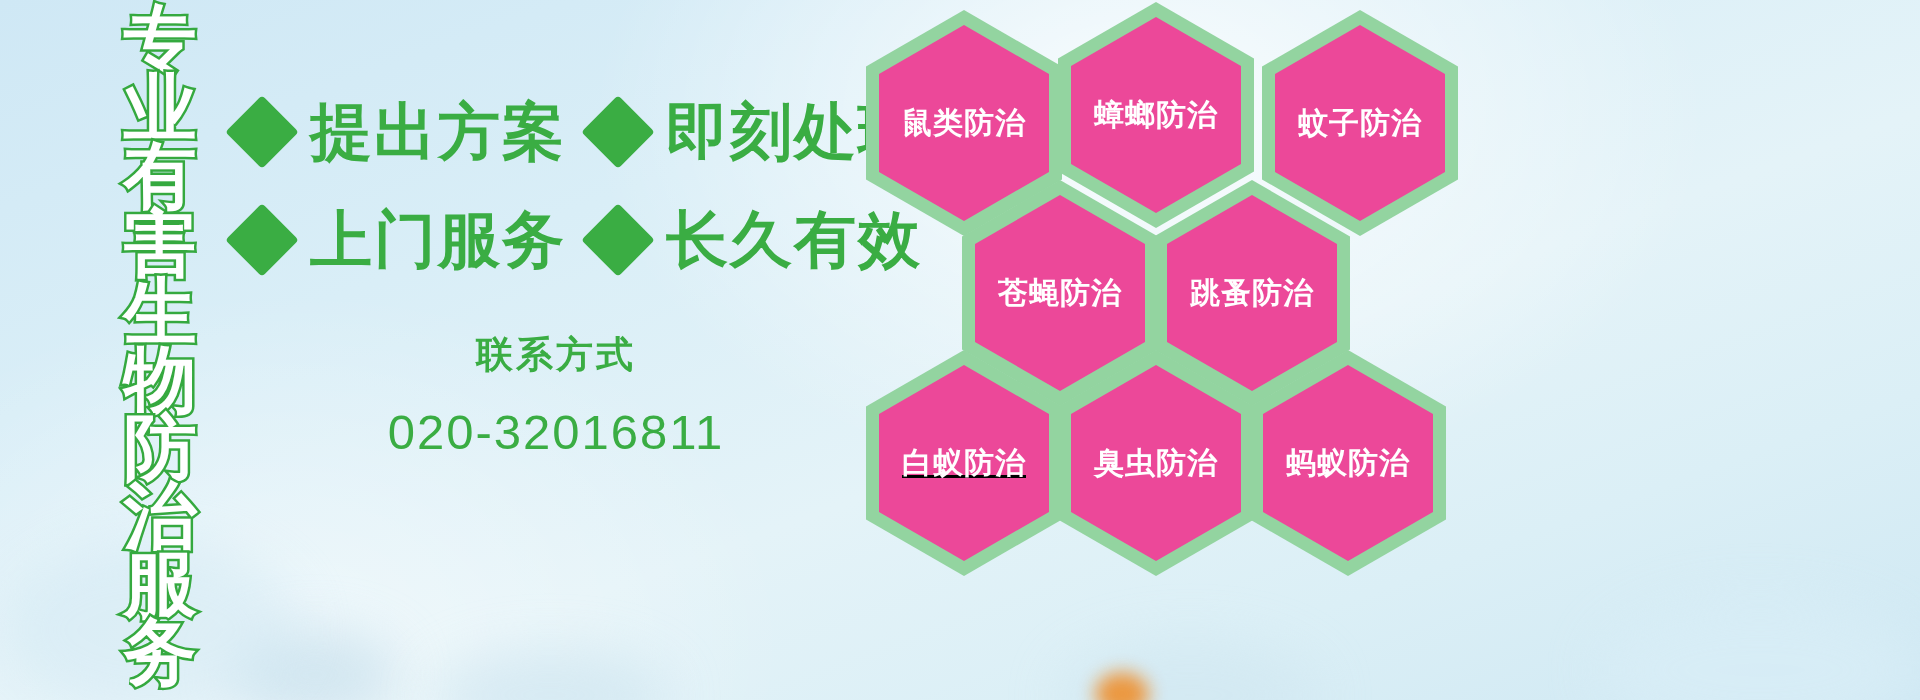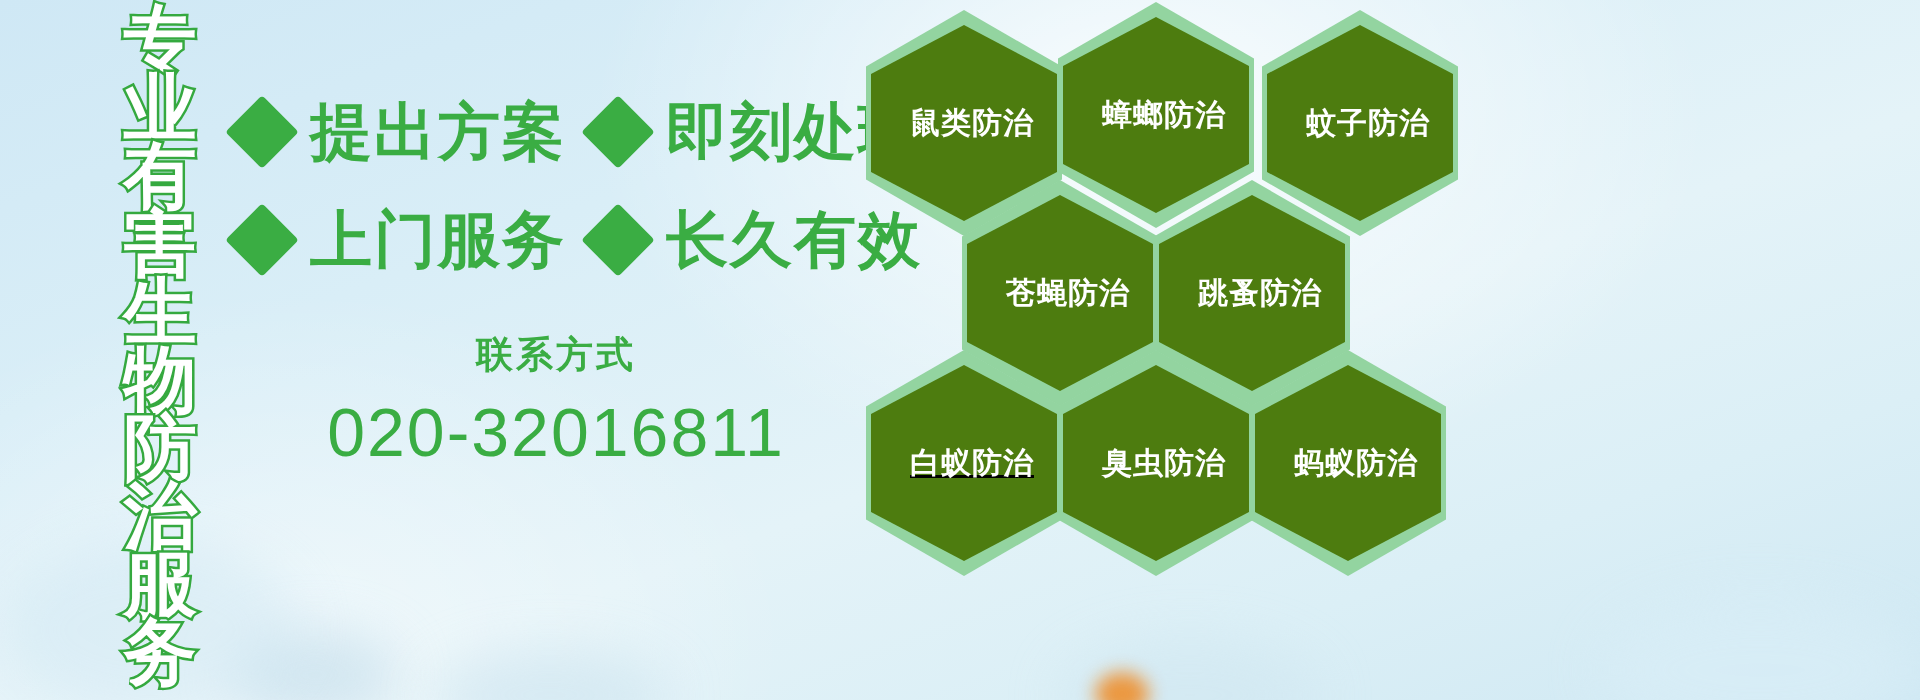--- a/index.html
+++ b/index.html
@@ -54,38 +54,38 @@
   }
   .gap{width:26px;flex:none;}
 
   
   #contact{position:absolute;left:236px;top:318px;width:640px;text-align:center;}
   #contact-title{
     font-size:37px;font-weight:bold;color:#3aad43;letter-spacing:3px;
     line-height:74px;
   }
   .phone{
-    font-size:68px;color:#3aad43;letter-spacing:2px;line-height:80px;font-weight:normal;
+    font-size:49px;color:#3aad43;letter-spacing:2px;line-height:80px;font-weight:normal;
   }
 
   
   #hex-grid{position:absolute;left:862px;top:2px;width:600px;height:556px;}
   .hex{
     position:absolute;width:196px;height:226px;
     -webkit-clip-path:polygon(50% 0%,100% 25%,100% 75%,50% 100%,0% 75%,0% 25%);
     clip-path:polygon(50% 0%,100% 25%,100% 75%,50% 100%,0% 75%,0% 25%);
     background:#93d4a0;
     display:flex;align-items:center;justify-content:center;
   }
   .hex-inner{
     width:170px;height:196px;
     -webkit-clip-path:polygon(50% 0%,100% 25%,100% 75%,50% 100%,0% 75%,0% 25%);
     clip-path:polygon(50% 0%,100% 25%,100% 75%,50% 100%,0% 75%,0% 25%);
-    background:#4d7c0f;
-    display:flex;align-items:center;justify-content:center;padding-left:16px;
+    background:#ec4899;
+    display:flex;align-items:center;justify-content:center;
   }
   .hex-label{
     color:#ffffff;font-size:30px;font-weight:bold;letter-spacing:1px;white-space:nowrap;
   }
 </style>
 </head>
 <body>
 
 <div id="banner">
 

